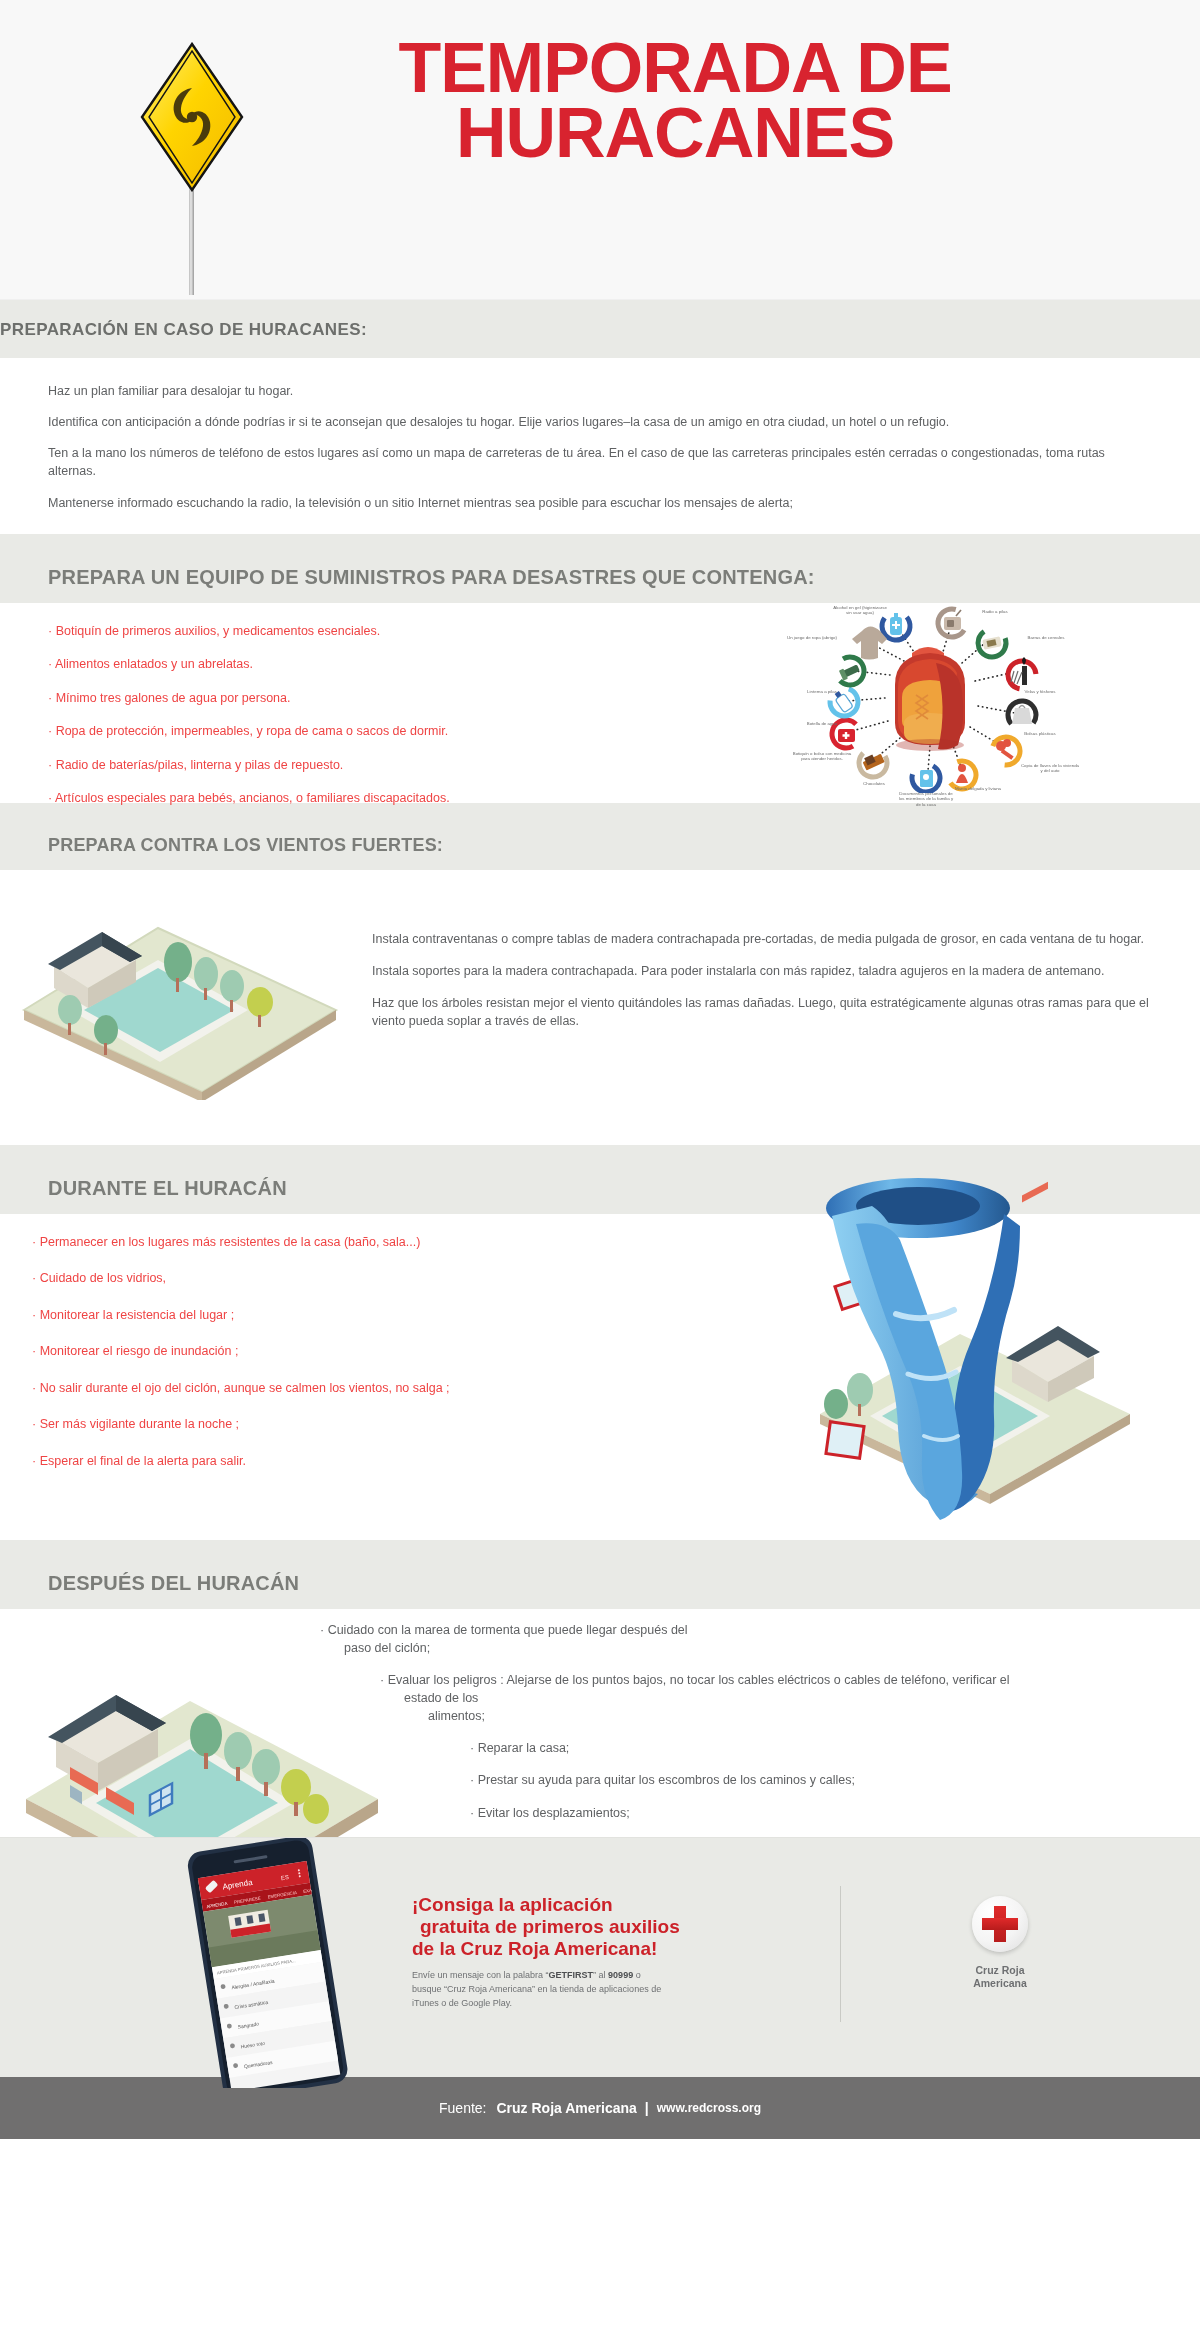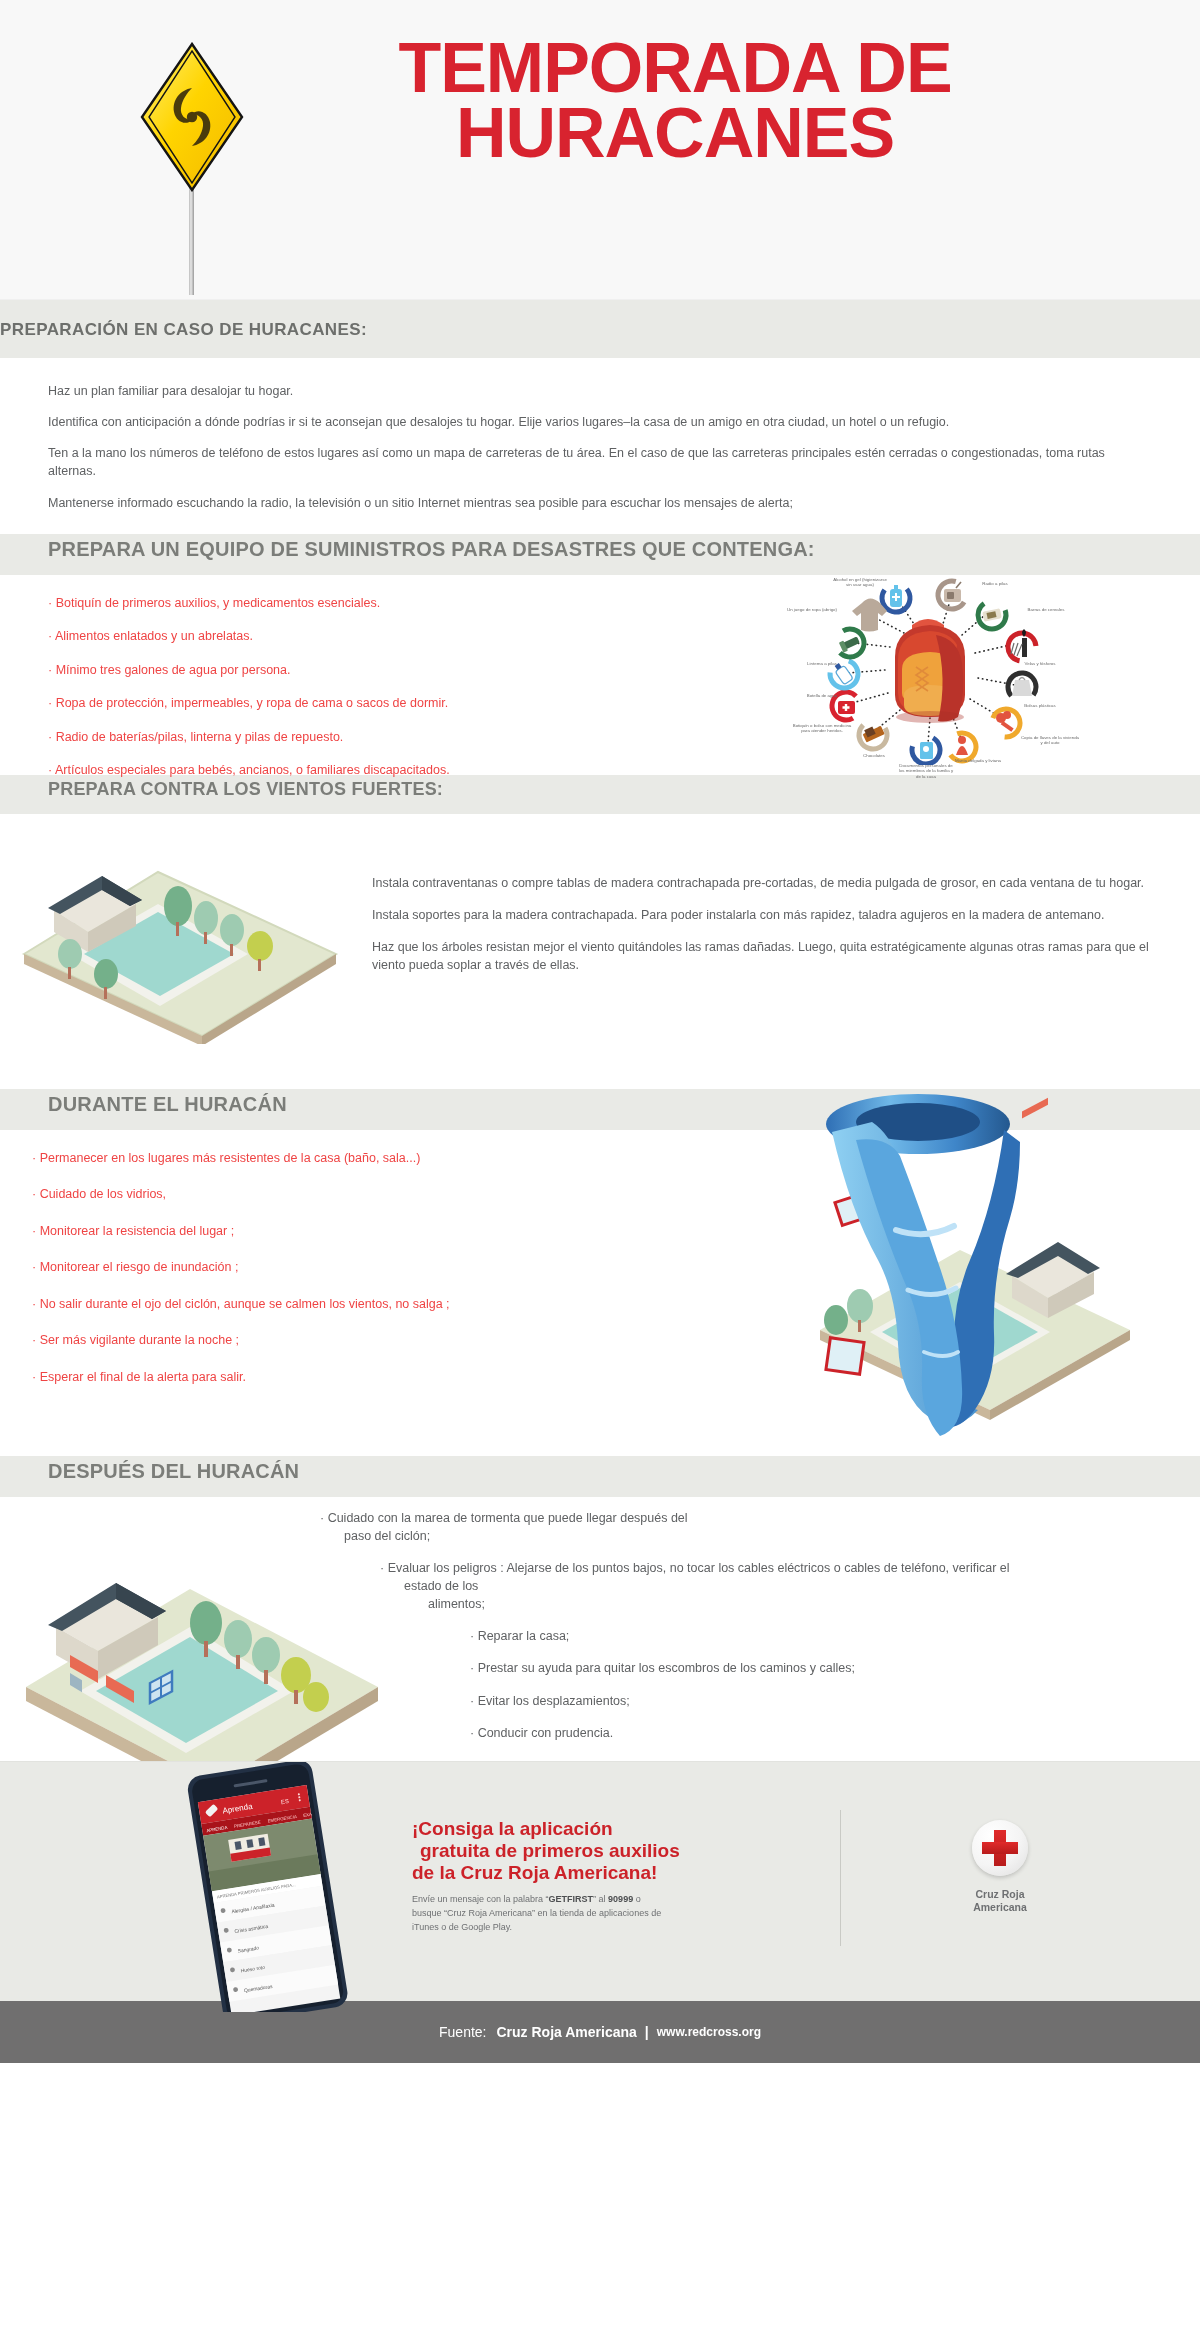--- a/index.html
+++ b/index.html
@@ -70,21 +70,21 @@
     text-align: left;
     padding: 20px 12px 18px 0;
   }
   .band-center .band-title {
     font-size: 17px;
     font-weight: bold;
     color: #6d6f6c;
     letter-spacing: 0.4px;
   }
   .band-left {
-    padding: 4px 0 14px 48px;
+    padding: 32px 0 14px 48px;
   }
   .band-left .band-title {
     font-size: 20px;
     font-weight: bold;
     color: #7b7d79;
     letter-spacing: 0.2px;
   }
   .band-left.sm .band-title { font-size: 18px; }
 
   
@@ -176,21 +176,21 @@
     top: -50px;
     width: 520px;
     height: 400px;
     pointer-events: none;
   }
 
   
   .after {
     position: relative;
     background: #ffffff;
-    height: 264px;
+    height: 228px;
   }
   .after-art {
     position: absolute;
     left: 10px;
     top: 10px;
     width: 380px;
     height: 290px;
   }
   .after-list {
     position: absolute;

